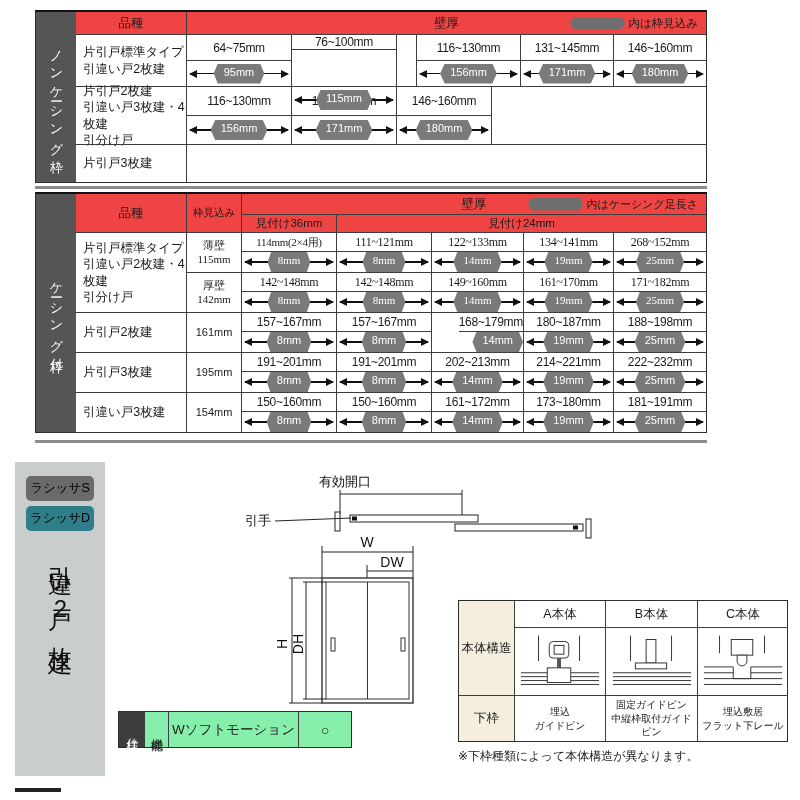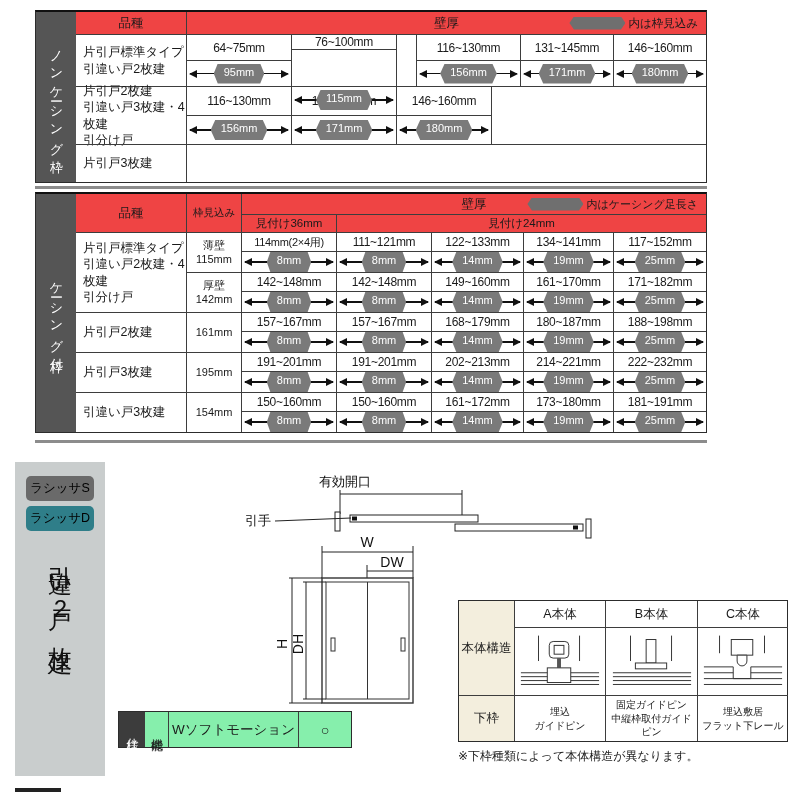--- a/index.html
+++ b/index.html
@@ -29,21 +29,21 @@
   .gapcell { border-left:1px solid #3d3d3d; }
   .emptycell { flex:1; border-left:1px solid #3d3d3d; }
   .headrow { display:flex; position:relative; }
   .wallhead { flex:1; position:relative; border-left:1px solid #3d3d3d; }
   .wh-label { position:absolute; left:0; right:0; top:0; bottom:0; display:flex; align-items:center; justify-content:center; font-size:12.5px; }
   .legend { position:absolute; right:8px; top:0; bottom:0; display:flex; align-items:center; gap:3px; font-size:11.5px; }
   .cap-sample { display:inline-block; width:56px; height:13px; background:#6f6f6f;
                 clip-path:polygon(8% 0,92% 0,100% 50%,92% 100%,8% 100%,0 50%); }
   .depthcol { width:55px; font-size:11px; text-align:center; white-space:pre-line; line-height:1.25; border-left:1px solid #3d3d3d; }
   .subcol { flex:1; display:flex; flex-direction:column; }
-  .subrow { display:flex; flex:1; }
+  .subrow { display:flex; flex:1;font-family:Liberation Serif, serif; }
   .subrow + .subrow { border-top:1px solid #3d3d3d; }
 
   .rule { position:absolute; height:3px; background:#8c8c8c; }
 
   
   .sideband { position:absolute; left:15px; top:462px; width:90px; height:314px; background:#c9cdcd; }
   .badge { position:absolute; left:26px; width:68px; height:25px; border-radius:5px; color:#000000;
            display:flex; align-items:center; justify-content:center; font-size:12.5px; }
   .badge.s { top:476px; background:#6a6a6a; }
   .badge.d { top:506px; background:#2f7e89; }
@@ -235,21 +235,21 @@
               </div>
             <div class="dcell" style="width:90px;">
                 <div class="rng">134~141mm</div>
                 <div class="arr">
                   <i class="ah l"></i>
                   <span class="cap">19mm</span>
                   <i class="ah r"></i>
                 </div>
               </div>
             <div class="dcell" style="flex:1;">
-                <div class="rng">117~152mm</div>
+                <div class="rng">268~152mm</div>
                 <div class="arr">
                   <i class="ah l"></i>
                   <span class="cap">25mm</span>
                   <i class="ah r"></i>
                 </div>
               </div>
           </div>
           <div class="subrow">
             <div class="cell depthcol">厚壁
 142mm</div>
@@ -309,21 +309,21 @@
             </div>
           </div>
         <div class="dcell" style="width:95px;">
             <div class="rng">157~167mm</div>
             <div class="arr">
               <i class="ah l"></i>
               <span class="cap">8mm</span>
               <i class="ah r"></i>
             </div>
           </div>
-        <div class="dcell" style="width:92px;">
+        <div class="dcell" style="width:92px;align-items:flex-end;">
             <div class="rng">168~179mm</div>
             <div class="arr">
               <i class="ah l"></i>
               <span class="cap">14mm</span>
               <i class="ah r"></i>
             </div>
           </div>
         <div class="dcell" style="width:90px;">
             <div class="rng">180~187mm</div>
             <div class="arr">

